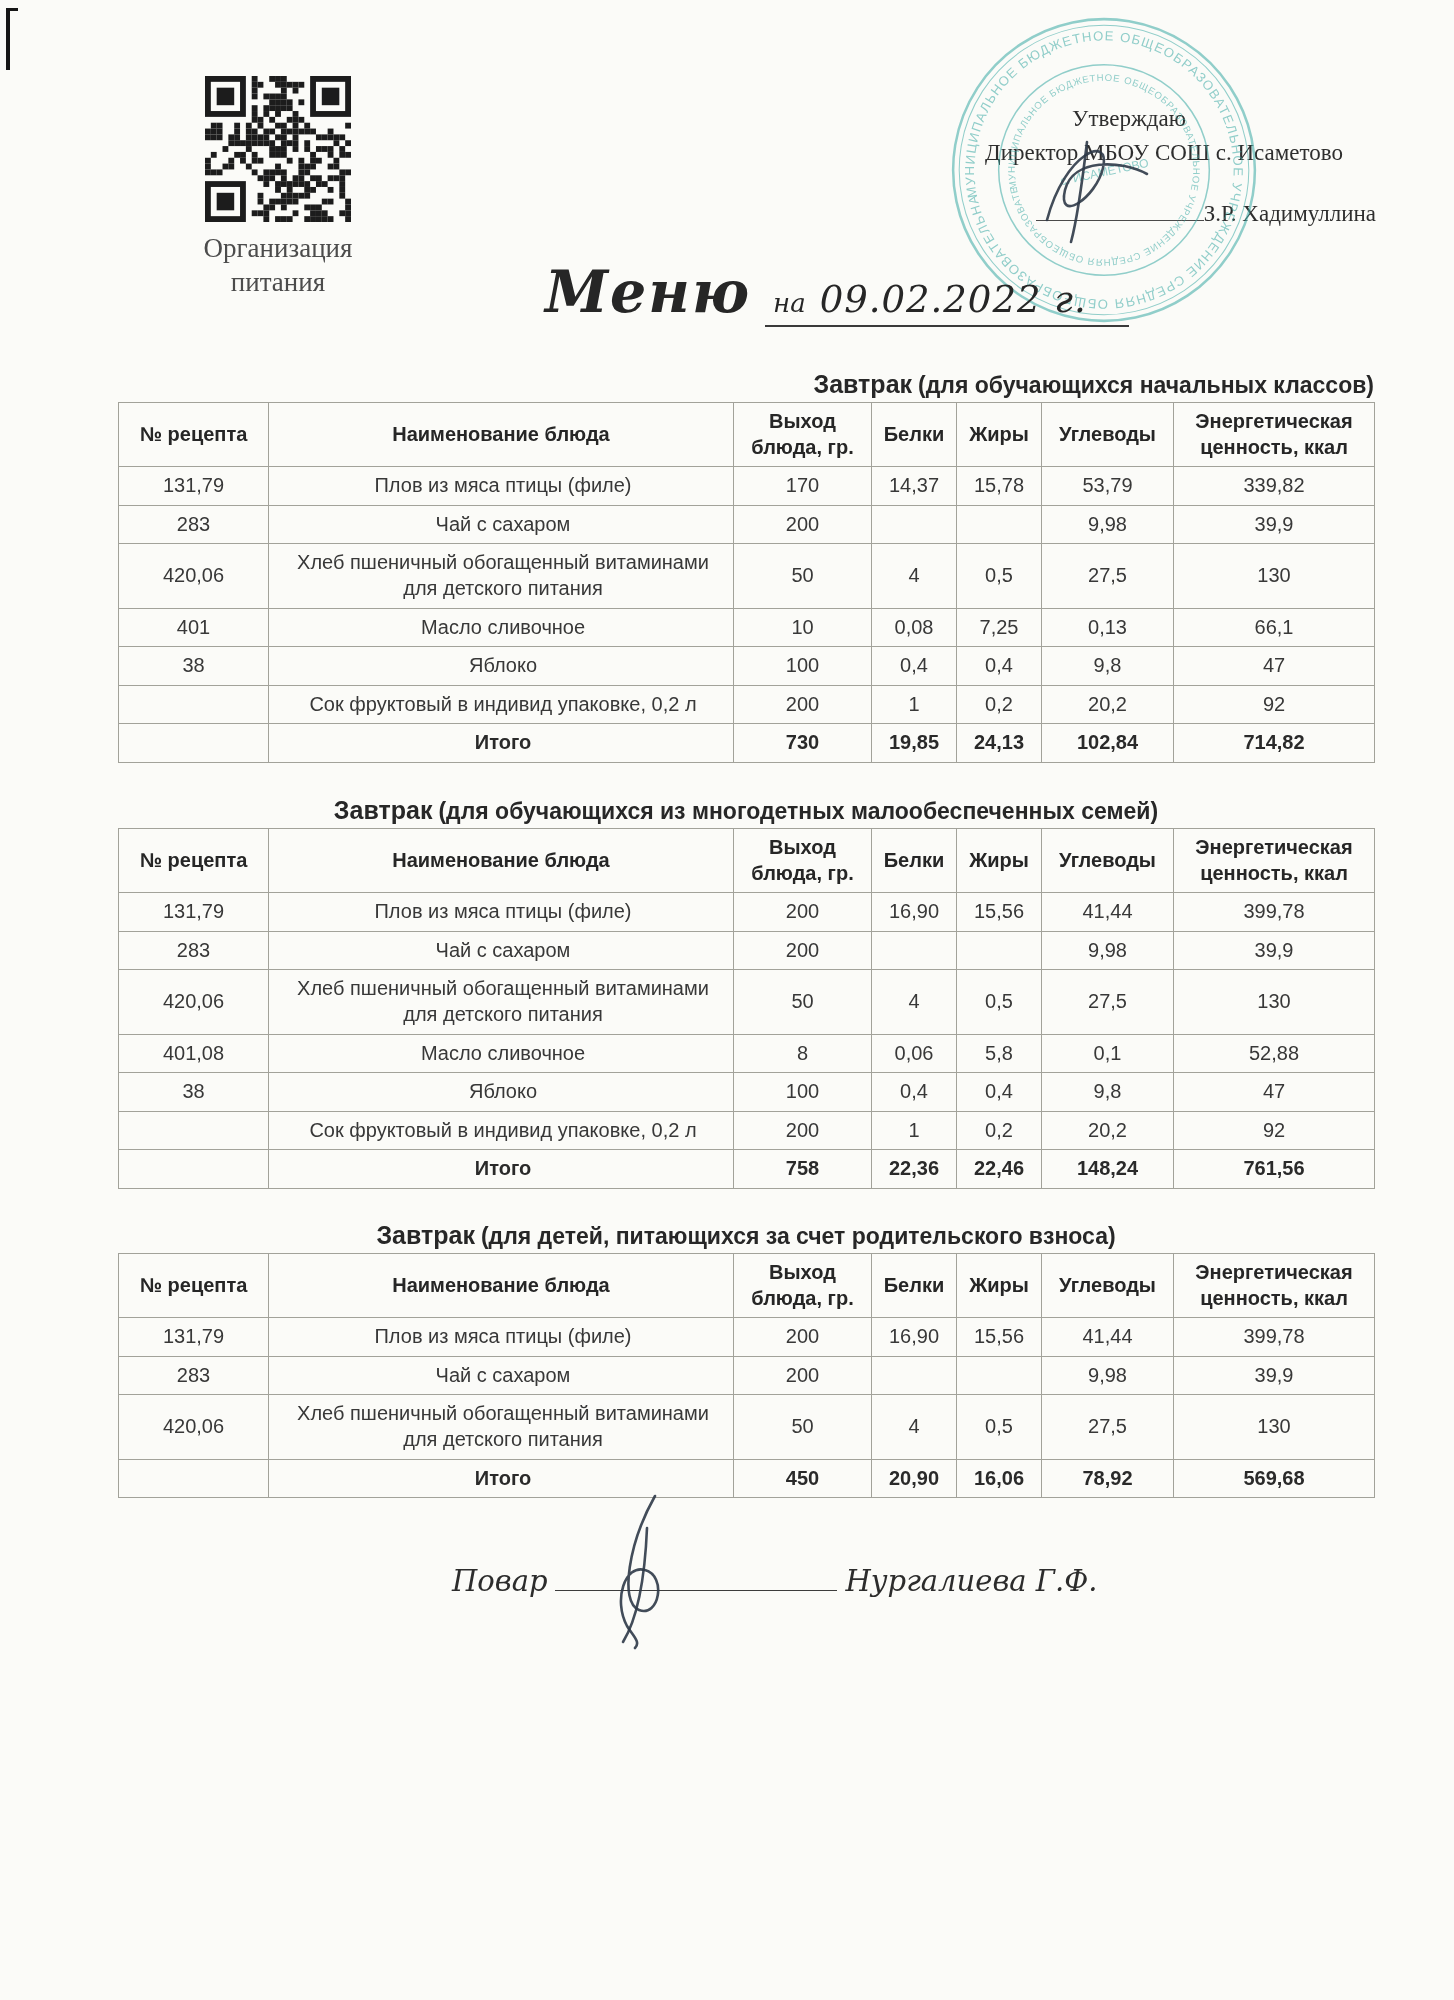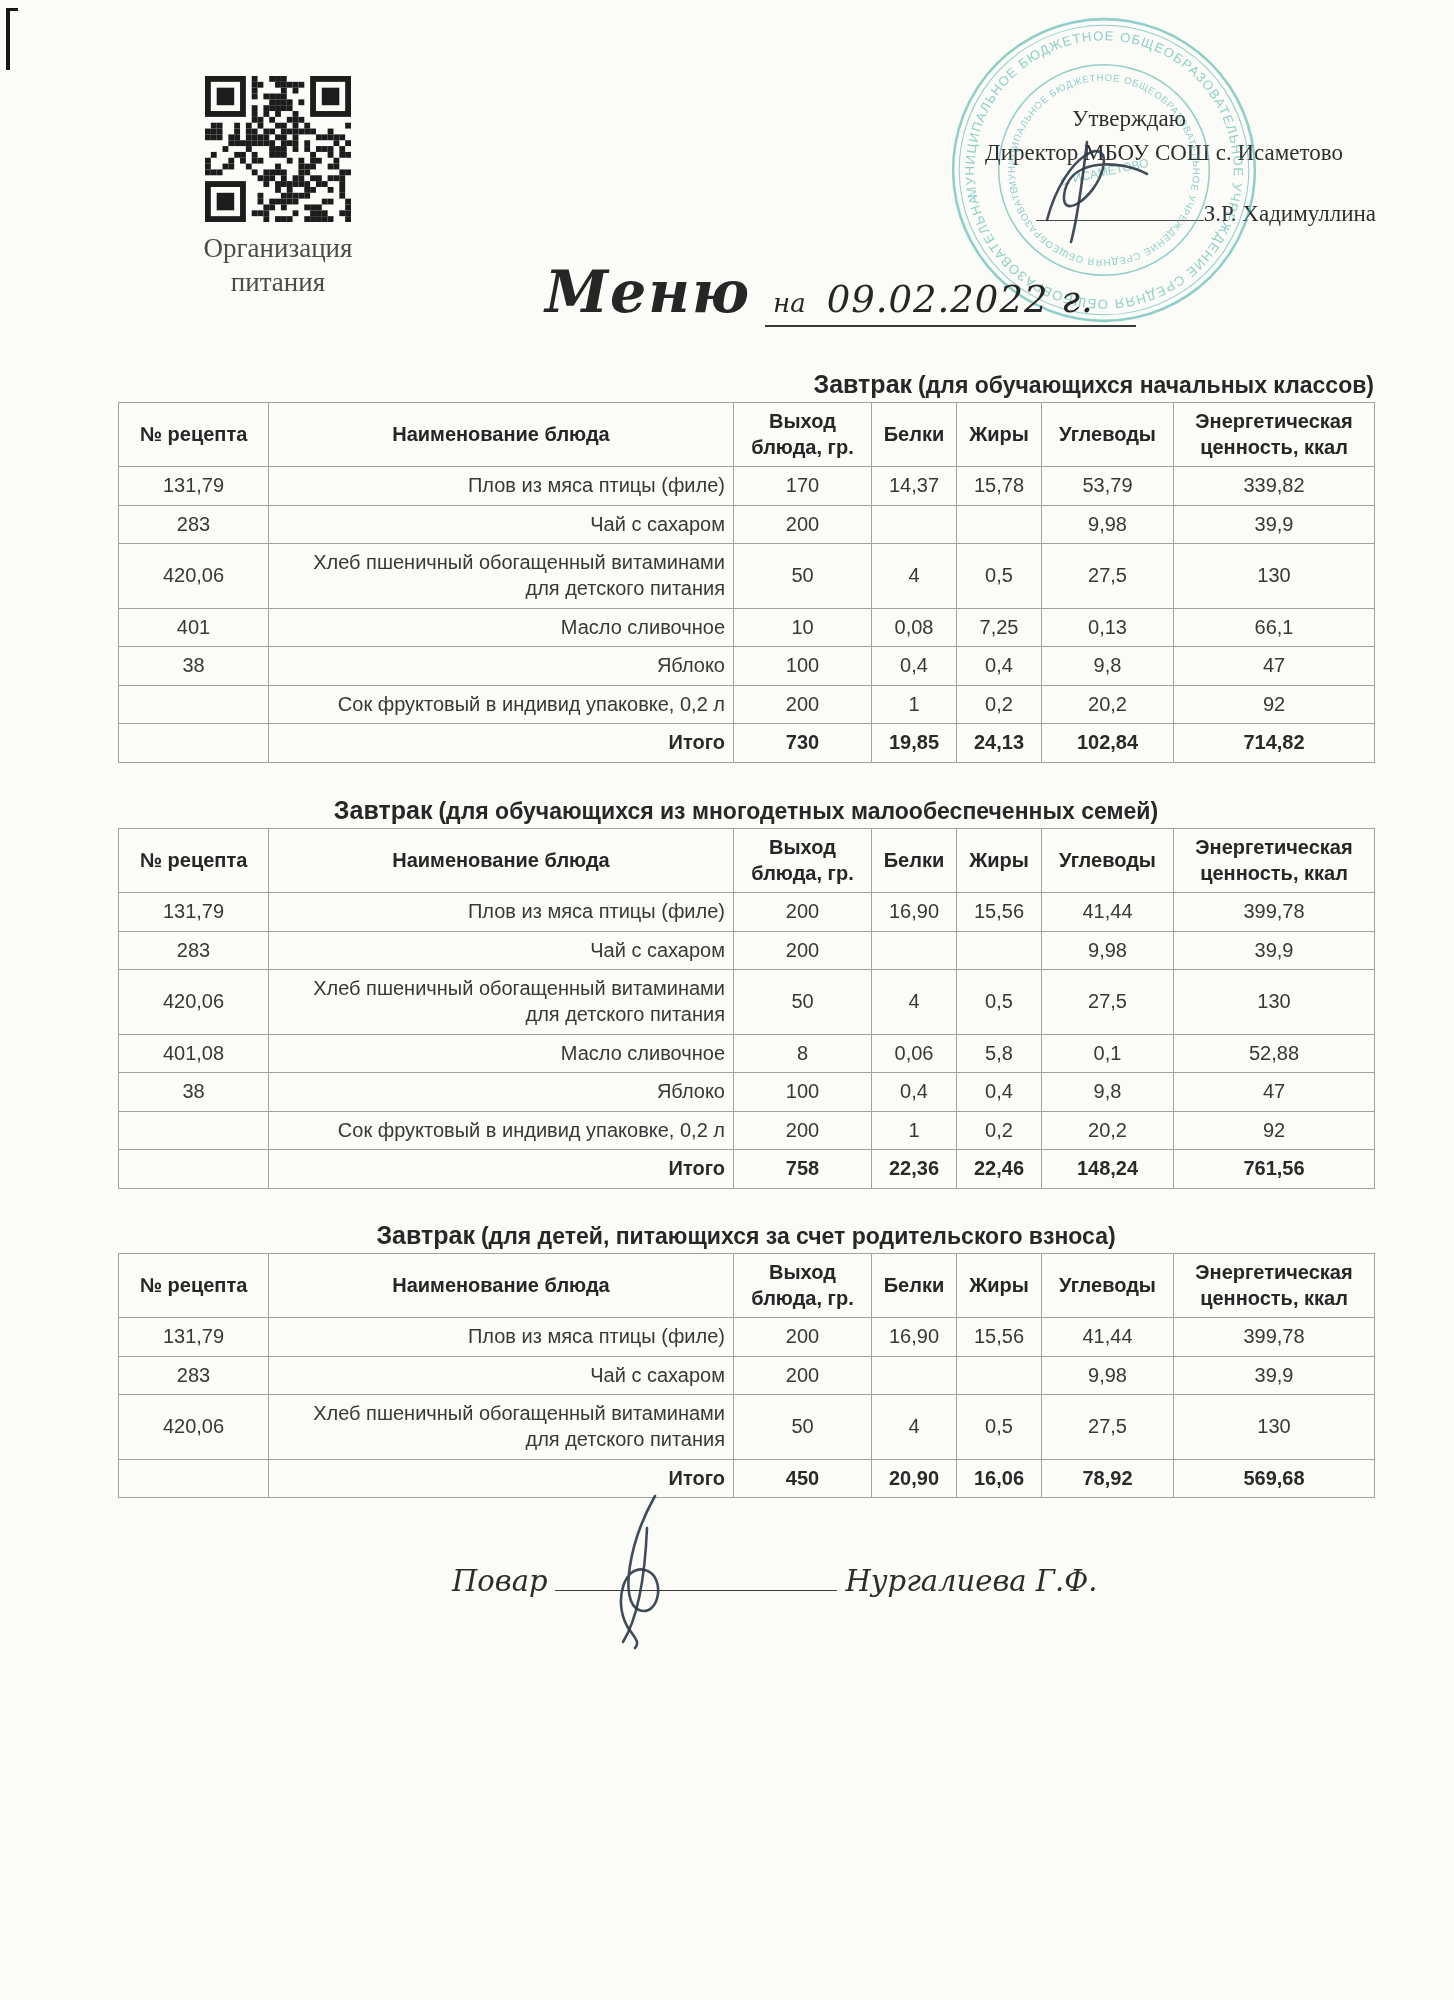--- a/index.html
+++ b/index.html
@@ -58,21 +58,21 @@
   .director-sig path { stroke: var(--ink, #2e3847); stroke-width: 2.6; fill: none; stroke-linecap: round; opacity: .9; }
 
   
   .menu-title {
     position: absolute; left: 545px; top: 258px;
     display: flex; align-items: baseline;
     font-family: "DejaVu Serif", serif; color: #262626;
   }
   .menu-word { font-size: 57px; font-weight: bold; font-style: italic; letter-spacing: 2px; }
   .menu-underlined {
-    display: inline-flex; align-items: baseline; gap: 21px;
+    display: inline-flex; align-items: baseline; gap: 14px;
     margin-left: 14px; padding: 0 42px 4px 8px;
     border-bottom: 2.5px solid #3a3a3a;
   }
   .menu-na { font-size: 26px; font-style: italic; }
   .menu-date { font-size: 37px; font-style: italic; letter-spacing: 1px; }
 
   
   .tbl-title {
     position: absolute; left: 118px; width: 1256px; text-align: center;
     color: #272727; font-weight: bold;
@@ -95,21 +95,21 @@
   .menu-table th, .menu-table td {
     border: 1.5px solid #a2a29a;
     padding: 6px 8px;
     font-size: 20px;
     text-align: center;
     vertical-align: middle;
     color: #383838;
     line-height: 1.28;
   }
   .menu-table th { font-weight: bold; color: #262626; }
-  .menu-table td.left { text-align: right; padding-left: 12px; }
+  .menu-table td.left { text-align: center; padding-left: 12px; }
   .menu-table tr.total td { font-weight: bold; color: #2a2a2a; }
 
   
   .cook {
     position: absolute; left: 452px; top: 1562px;
     font-family: "DejaVu Serif", serif; font-style: italic;
     font-size: 29px; color: #2c2c2c;
     display: flex; align-items: baseline;
   }
   .cook-underline {

